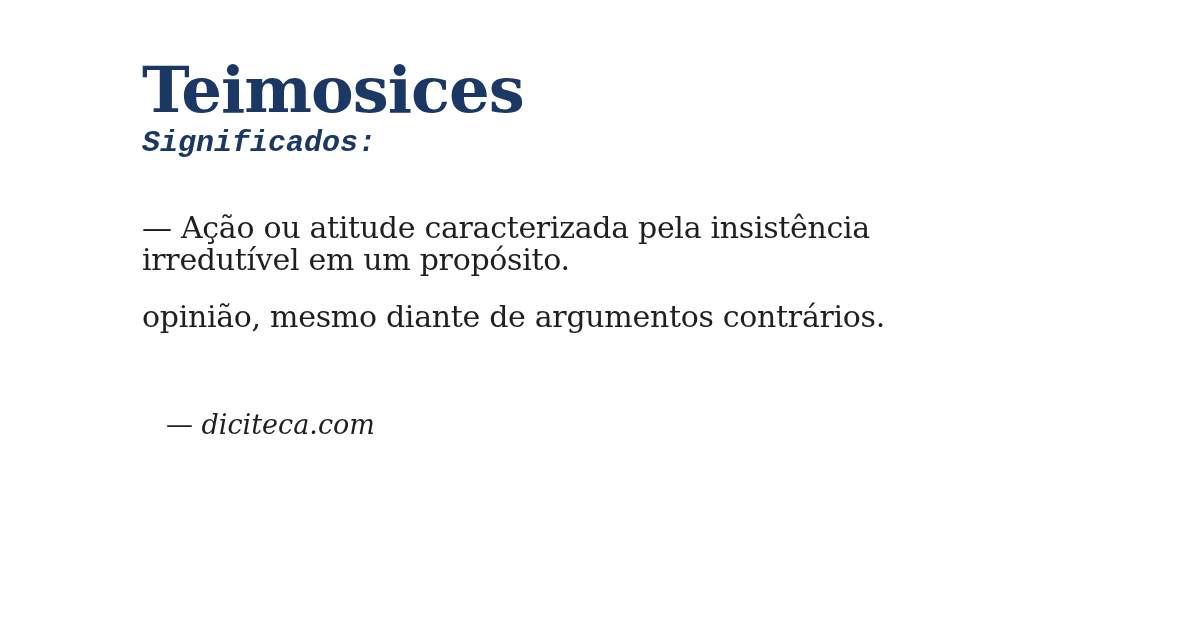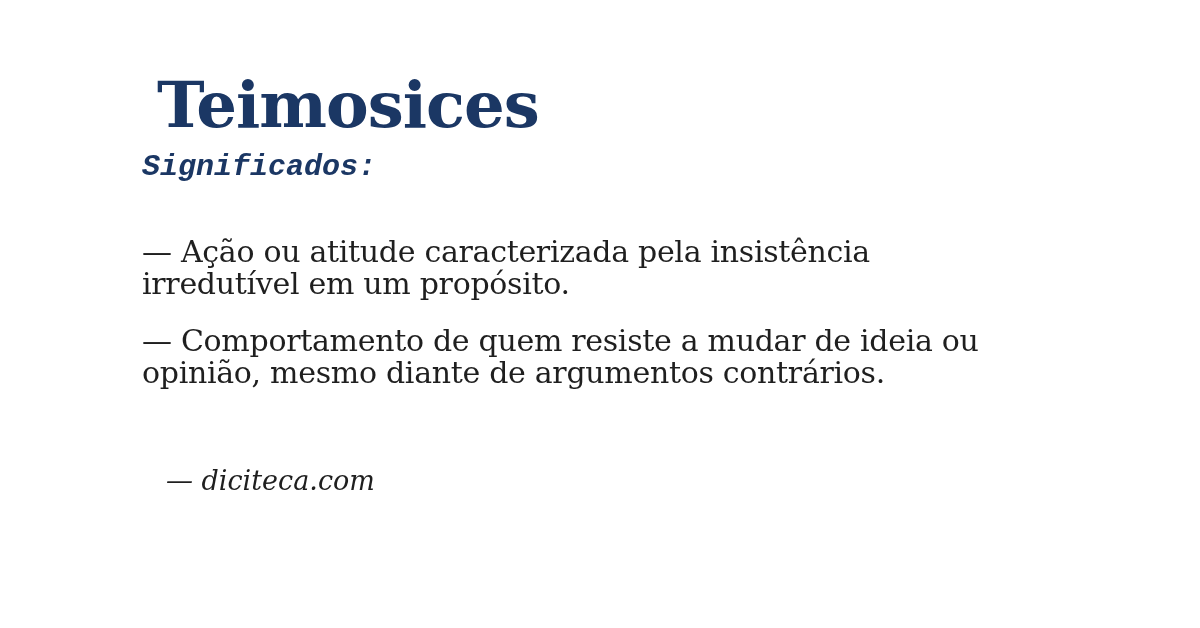--- a/index.html
+++ b/index.html
@@ -15,21 +15,21 @@
     background: var(--bg-color);
     overflow: hidden;
     font-family: "DejaVu Serif", serif;
   }
   .card {
     width: 1200px;
     height: 628px;
     padding: 58px 60px 0 142px;
   }
   .title {
-    margin: 15px;
+    margin: 0;
     font-family: "DejaVu Serif", serif;
     font-weight: 700;
     font-size: 64px;
     line-height: 1;
     letter-spacing: -1px;
     color: var(--accent-color);
   }
   .subtitle {
     margin-top: 6px;
     font-family: Liberation Mono, monospace;
@@ -71,19 +71,18 @@
   <div class="subtitle">Significados:</div>
 
   <section class="definitions">
     <p class="definition">
     </p>
     <p class="definition">
       <span class="line">— Ação ou atitude caracterizada pela insistência</span>
       <span class="line">irredutível em um propósito.</span>
     </p>
     <p class="definition">
-      <span class="line">— Comportamento de quem resiste a mudar de ideia ou</span>
       <span class="line">opinião, mesmo diante de argumentos contrários.</span>
     </p>
   </section>
 
   <footer class="attribution">— diciteca.com</footer>
 </main>
 
 </body></html>

